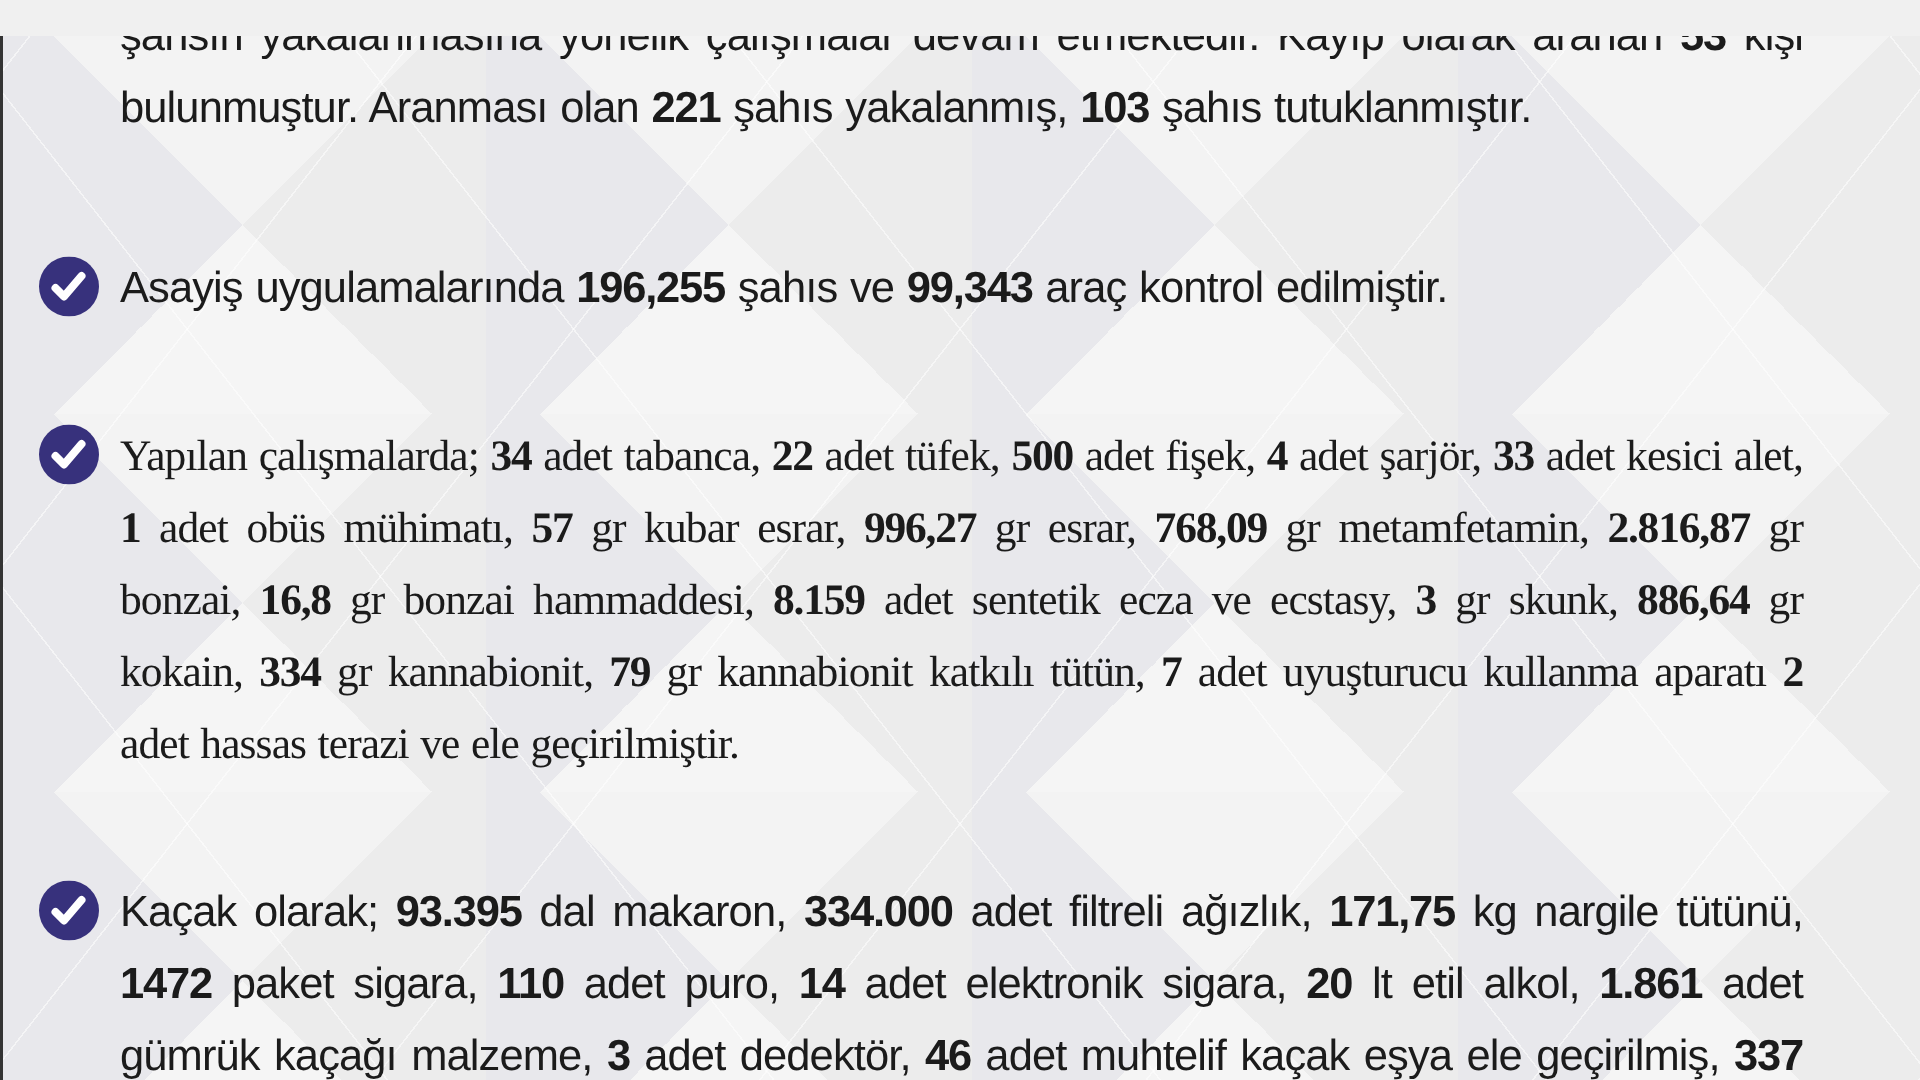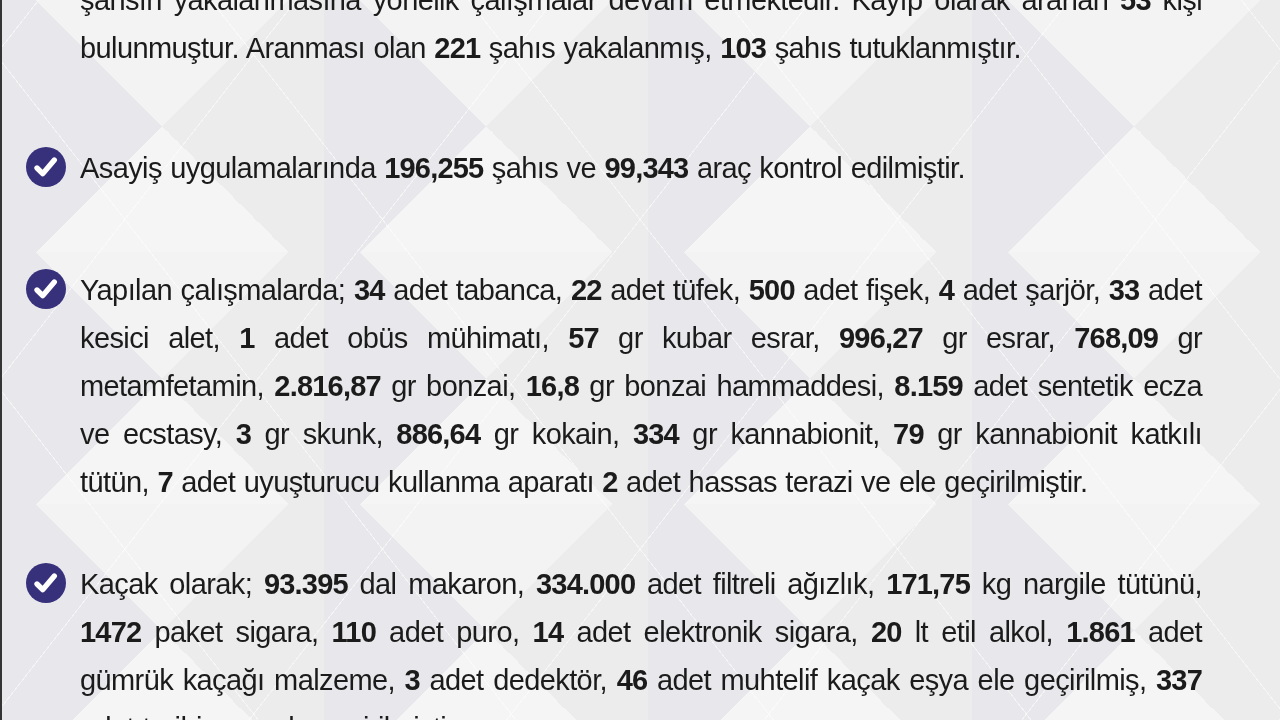--- a/index.html
+++ b/index.html
@@ -1,21 +1,21 @@
 <!DOCTYPE html>
 <html lang="tr"><head>
 <meta charset="utf-8">
 <style>
   html,body{margin:0;padding:0;}
   body{
     width:1280px;height:720px;overflow:hidden;position:relative;
     font-family:"Liberation Sans","DejaVu Sans",sans-serif;
     background:#f0f0f0;
   }
-  .canvas{position:absolute;inset:0;overflow:hidden;}
+  .canvas{position:absolute;inset:0;overflow:hidden;margin-top:24px;}
   
   .pattern-bg{
     position:absolute;inset:0;
     background-color:#f0f0f0;
     background-image:
       repeating-linear-gradient(52deg, rgba(255,255,255,.55) 0 1px, transparent 1px 203px),
       repeating-linear-gradient(-52deg, rgba(255,255,255,.55) 0 1px, transparent 1px 203px),
       conic-gradient(from 45deg at 50% 50%, #ececec 0 25%, #f5f5f5 25% 50%, #e8e8ec 50% 75%, #f3f3f3 75%);
     background-size:auto,auto,324px 252px;
   }
@@ -31,21 +31,21 @@
   .bullet .check svg{width:40px;height:40px;display:block;}
   .bullet p{
     margin:0;padding:0 78px 0 80px;
     font-size:29px;line-height:48px;color:#1b1b1b;
     letter-spacing:-0.6px;word-spacing:1px;
     text-align:justify;
   }
   .num{font-weight:700;letter-spacing:-0.8px;}
   .p1{top:-24px;}
   .p2{top:144px;}
-  .p3{top:266px;}
+  .p3{top:256px;font-family:Liberation Serif, serif;}
   .p4{top:560px;}
 </style>
 </head>
 <body>
 
 <div class="canvas">
   <div class="pattern-bg"></div>
   <div class="left-border"></div>
 
   <section class="bullet p1">

